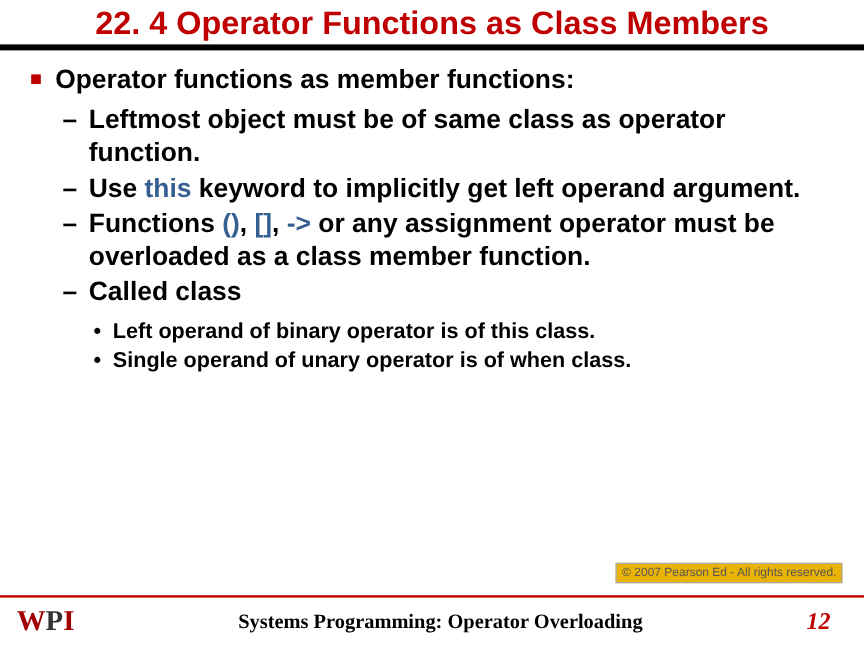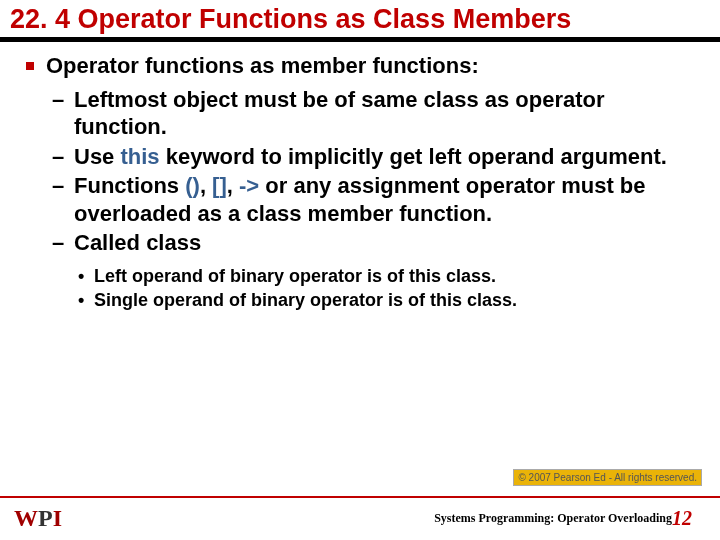--- a/index.html
+++ b/index.html
@@ -8,20 +8,21 @@
     height: 540px;
     background: #fff;
     font-family: "Comic Sans MS", cursive, sans-serif;
     position: relative;
     overflow: hidden;
   }
   .title {
     font-size: 27px;
     font-weight: bold;
     color: #c00000;
+    text-align: center;
     line-height: 1.15;
     margin: 4px 0 0 0;
     padding: 0 10px;
   }
   .head-rule {
     height: 5px;
     background: #000;
     margin: 2px 0 10px 0;
   }
   .content {
@@ -108,24 +109,24 @@
     align-items: baseline;
     font-family: Georgia, "Times New Roman", serif;
     font-weight: bold;
     font-size: 24px;
   }
   .logo .w { color: #a00000; }
   .logo .p { color: #333; }
   .logo .i { color: #a00000; }
   .footer-title {
     flex: 1;
-    text-align: right;
+    text-align: center;
     font-family: "Comic Sans MS", cursive;
     font-weight: bold;
-    font-size: 12px;
+    font-size: 17px;
     color: #000;
   }
   .pagenum {
     font-family: "Comic Sans MS", cursive;
     font-weight: bold;
     color: #c00000;
     font-size: 20px;
     margin-right: 28px;
     font-style: italic;
   }
@@ -161,21 +162,21 @@
       <span>Called class</span>
     </li>
   </ul>
   <ul class="lvl3">
     <li>
       <span class="dot">•</span>
       <span>Left operand of binary operator is of this class.</span>
     </li>
     <li>
       <span class="dot">•</span>
-      <span>Single operand of binary operator is of this class.</span>
+      <span>Single operand of unary operator is of when class.</span>
     </li>
   </ul>
 </div>
 
 <div class="copyright">
   <span>© 2007 Pearson Ed - All rights reserved.</span>
 </div>
 
 <div class="footer">
   <div class="footer-rule"></div>

